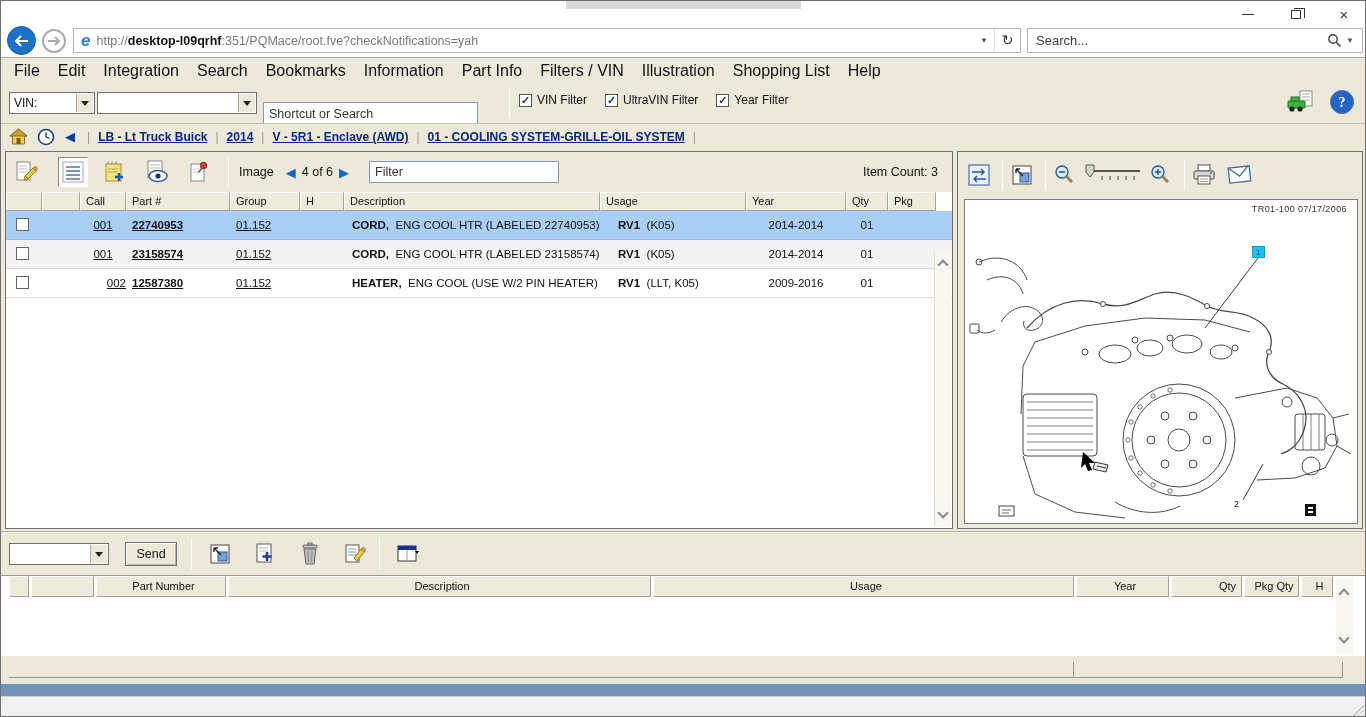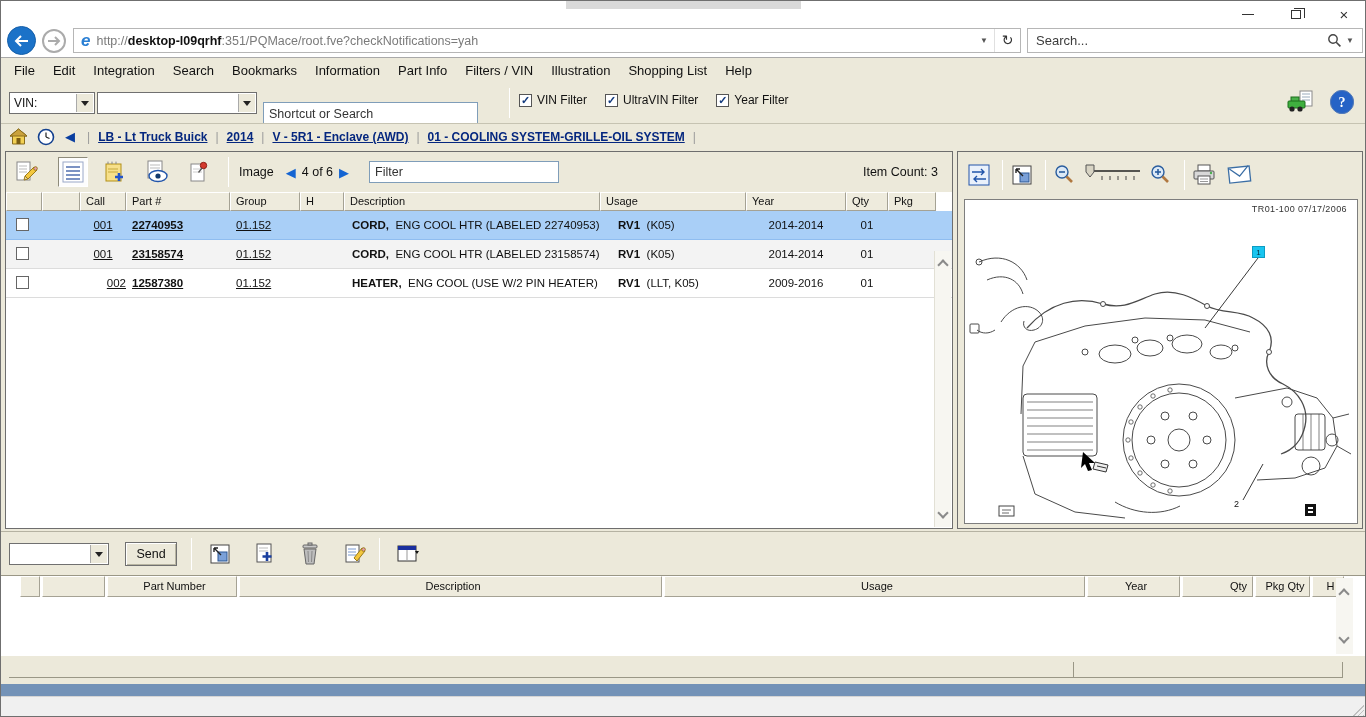--- a/index.html
+++ b/index.html
@@ -26,21 +26,21 @@
   .url-ctrl{margin-left:auto;display:flex;align-items:center;height:100%;}
   .url-dd{width:20px;text-align:center;font-size:8px;color:#555;}
   .url-refresh{width:26px;text-align:center;font-size:14px;color:#333;border-left:1px solid #e0e0e0;line-height:23px;}
   .searchbox{position:absolute;left:1026px;top:2px;width:336px;height:25px;border:1px solid #b6b6b6;background:#fff;display:flex;align-items:center;}
   .searchbox input{border:none;outline:none;flex:1;font-size:13px;padding-left:8px;font-family:"Liberation Sans",sans-serif;color:#333;}
   .searchbox input::placeholder{color:#3c3c3c;}
   .search-dd{font-size:8px;color:#555;margin:0 8px 0 4px;}
 
   
   .menubar{position:absolute;left:0;top:56px;width:100%;height:26px;background:#ece9da;border-top:1px solid #a9a9a9;display:flex;align-items:center;padding-left:4px;}
-  .menu-item{font-size:13px;color:#111;padding:0 9px;cursor:default;text-align:center;}
+  .menu-item{font-size:16px;color:#111;padding:0 9px;cursor:default;text-align:center;}
 
   
   .toolbar{position:absolute;left:0;top:82px;width:100%;height:40px;background:#ece9da;}
   .sel{position:absolute;height:22px;background:#fff;border:1px solid #707070;font-size:12px;color:#111;display:flex;align-items:center;padding-left:4px;}
   .sel .arr{position:absolute;right:1px;top:1px;bottom:1px;width:17px;background:#ece9da;border-left:1px solid #aaa;display:flex;align-items:center;justify-content:center;}
   .sel .arr i{width:0;height:0;border-left:4px solid transparent;border-right:4px solid transparent;border-top:5px solid #222;}
   .shortcut-input{position:absolute;left:262px;top:19px;width:215px;height:23px;border:1px solid #7f9db9;font-size:12.5px;padding-left:5px;font-family:"Liberation Sans",sans-serif;}
   .shortcut-input::placeholder{color:#333;}
   .tb-sep{position:absolute;left:508px;top:5px;width:1px;height:30px;background:#c9c6b6;border-right:1px solid #fff;}
   .filters{position:absolute;left:518px;top:10px;display:flex;gap:18px;align-items:center;}
@@ -96,21 +96,21 @@
   .callout2{position:absolute;left:269px;top:299px;font-size:9px;color:#111;}
 
   
   .sendbar{position:absolute;left:0;top:530px;width:100%;height:44px;background:#ece9da;border-top:1px solid #b5b2a2;}
   .send-btn{position:absolute;left:124px;top:10px;width:52px;height:24px;background:#ece9da;border:1px solid #707070;box-shadow:inset 1px 1px 0 #fff, inset -1px -1px 0 #b8b5a2;font-size:12.5px;color:#111;display:flex;align-items:center;justify-content:center;cursor:pointer;}
   .sb-sep{position:absolute;top:6px;width:1px;height:32px;background:#b9b6a6;border-right:1px solid #fff;}
   .sb-icons{position:absolute;left:204px;top:7px;display:flex;gap:15px;}
 
   
   .btable{position:absolute;left:0;top:574px;width:100%;height:81px;background:#fff;border-top:1px solid #9a9786;}
-  .btable .hdr-row{padding-left:19px;height:21px;}
+  .btable .hdr-row{padding-left:8px;height:21px;}
   .btable .hcell{line-height:18px;margin-right:2px;}
   .bt-vsb{position:absolute;right:12px;top:2px;width:17px;height:76px;background:#f7f6f1;}
   .bt-vsb .chev.up{position:absolute;top:8px;left:4px;}
   .bt-vsb .chev.down{position:absolute;bottom:8px;left:4px;}
 
   
   .beigestrip{position:absolute;left:0;top:655px;width:100%;height:28px;background:#ece9da;}
   .beigestrip .cellline{position:absolute;bottom:6px;height:16px;border-left:1px solid #9a9786;}
   .beigestrip .hline{position:absolute;left:8px;right:22px;bottom:6px;border-bottom:1px solid #9a9786;}
   .bluestrip{position:absolute;left:0;top:683px;width:100%;height:12px;background:#7392b7;}

